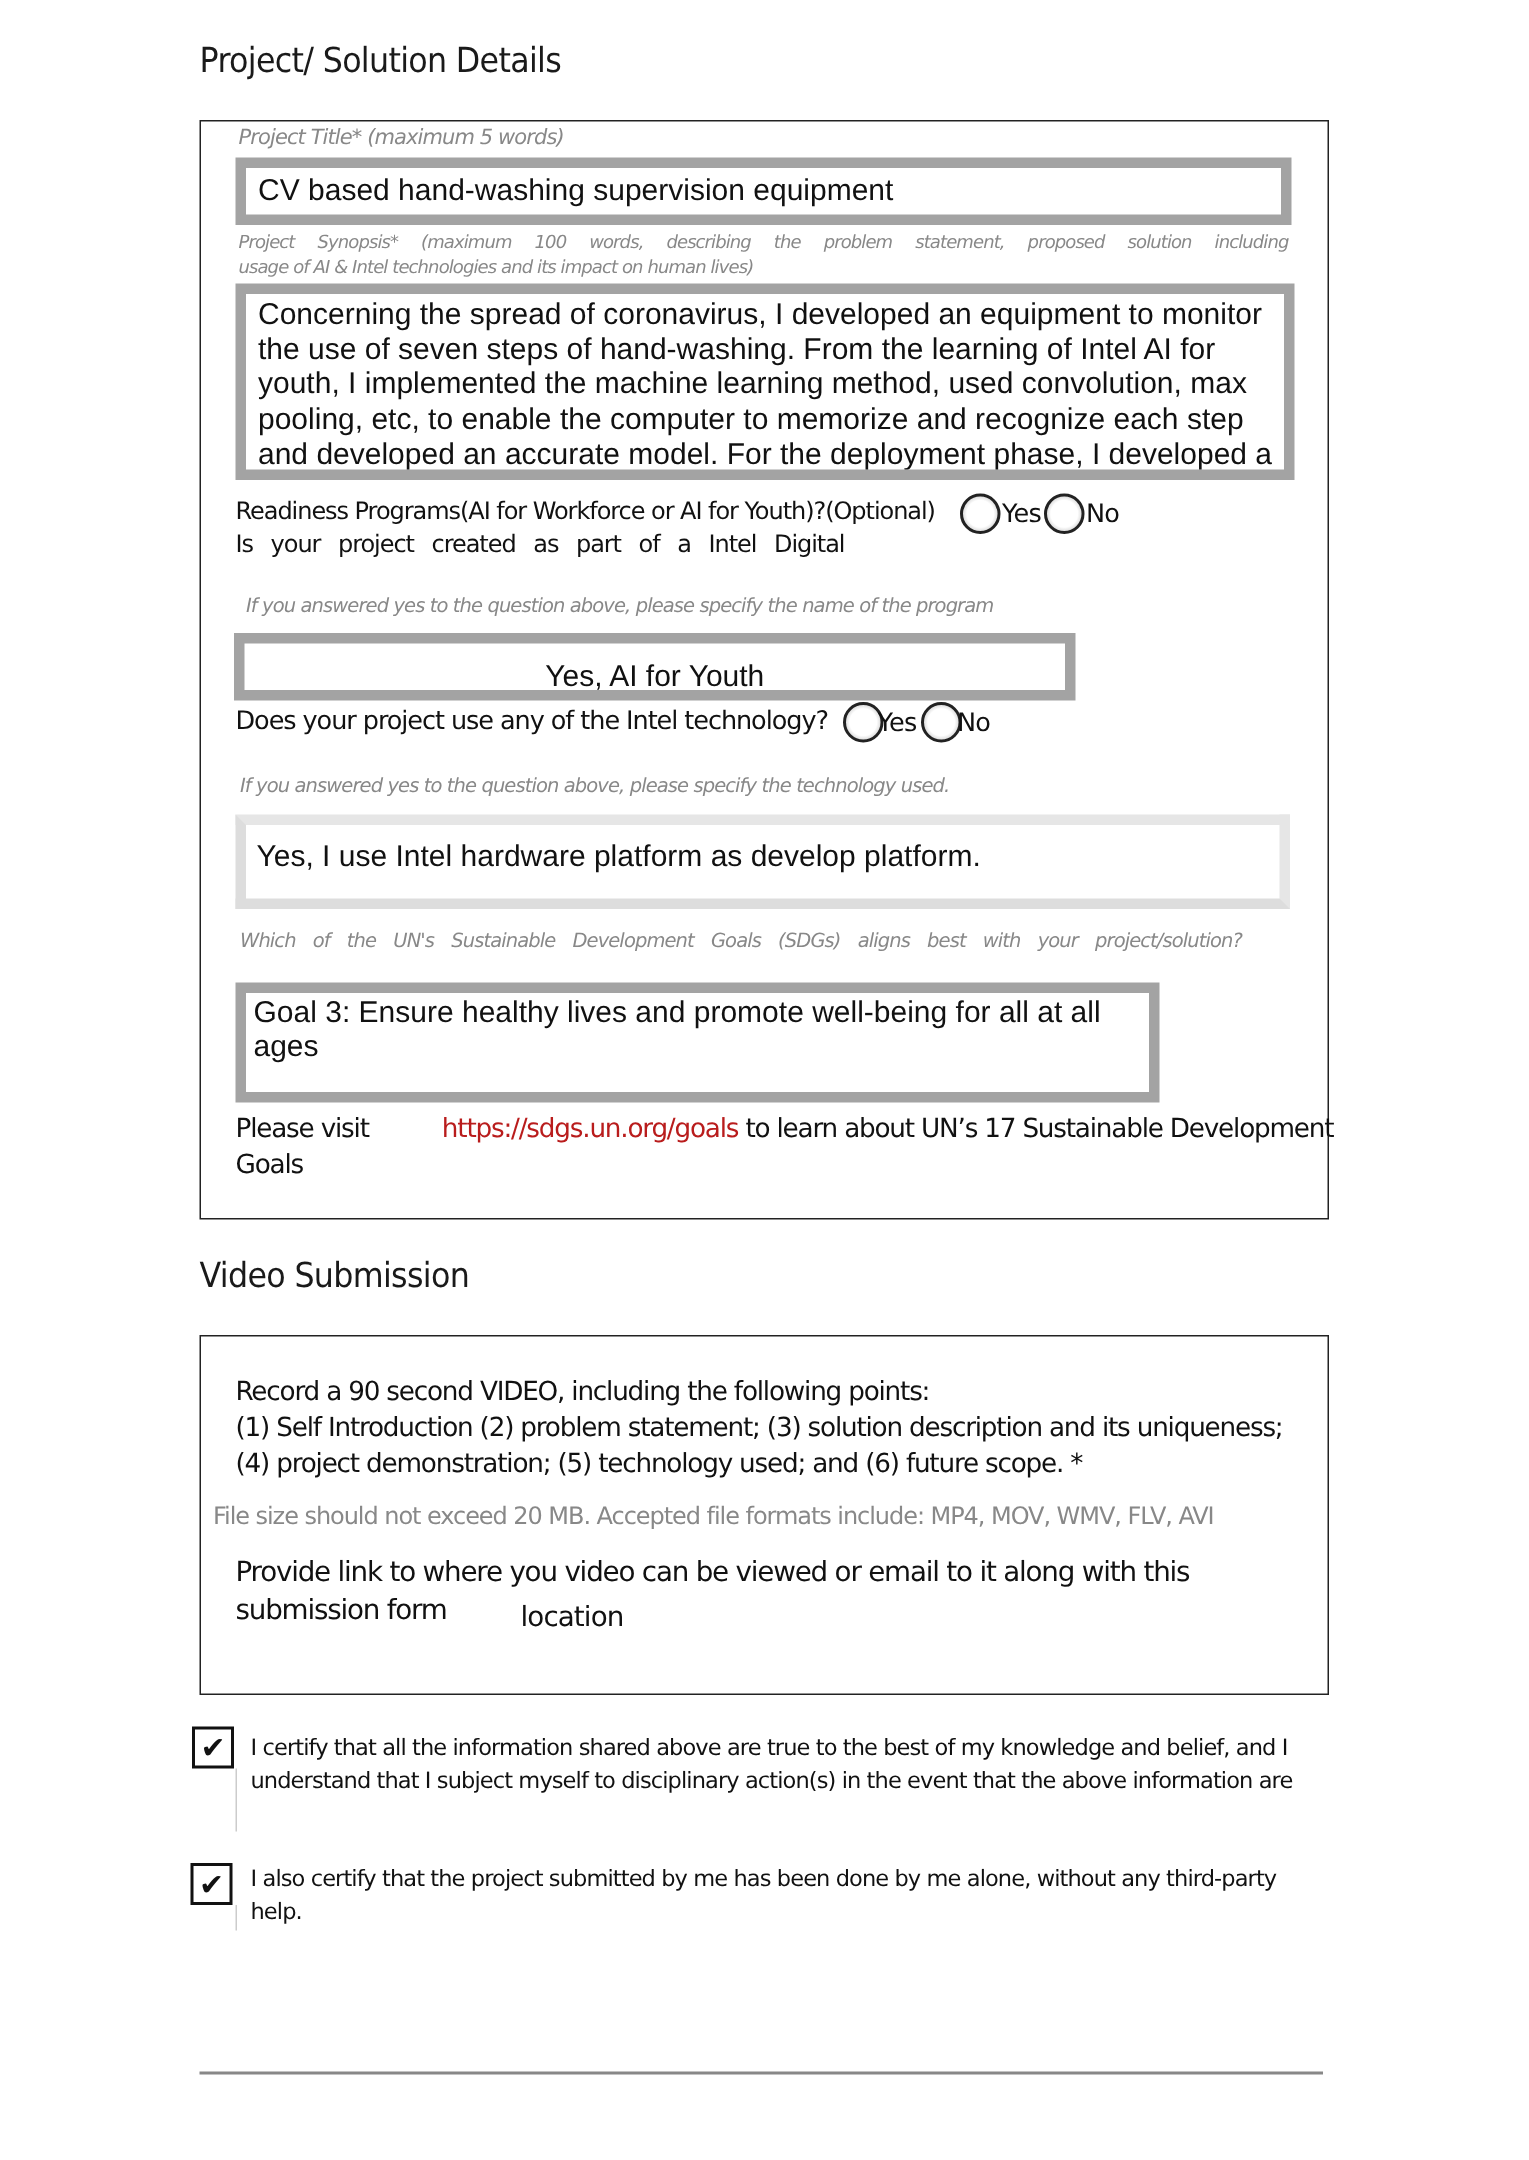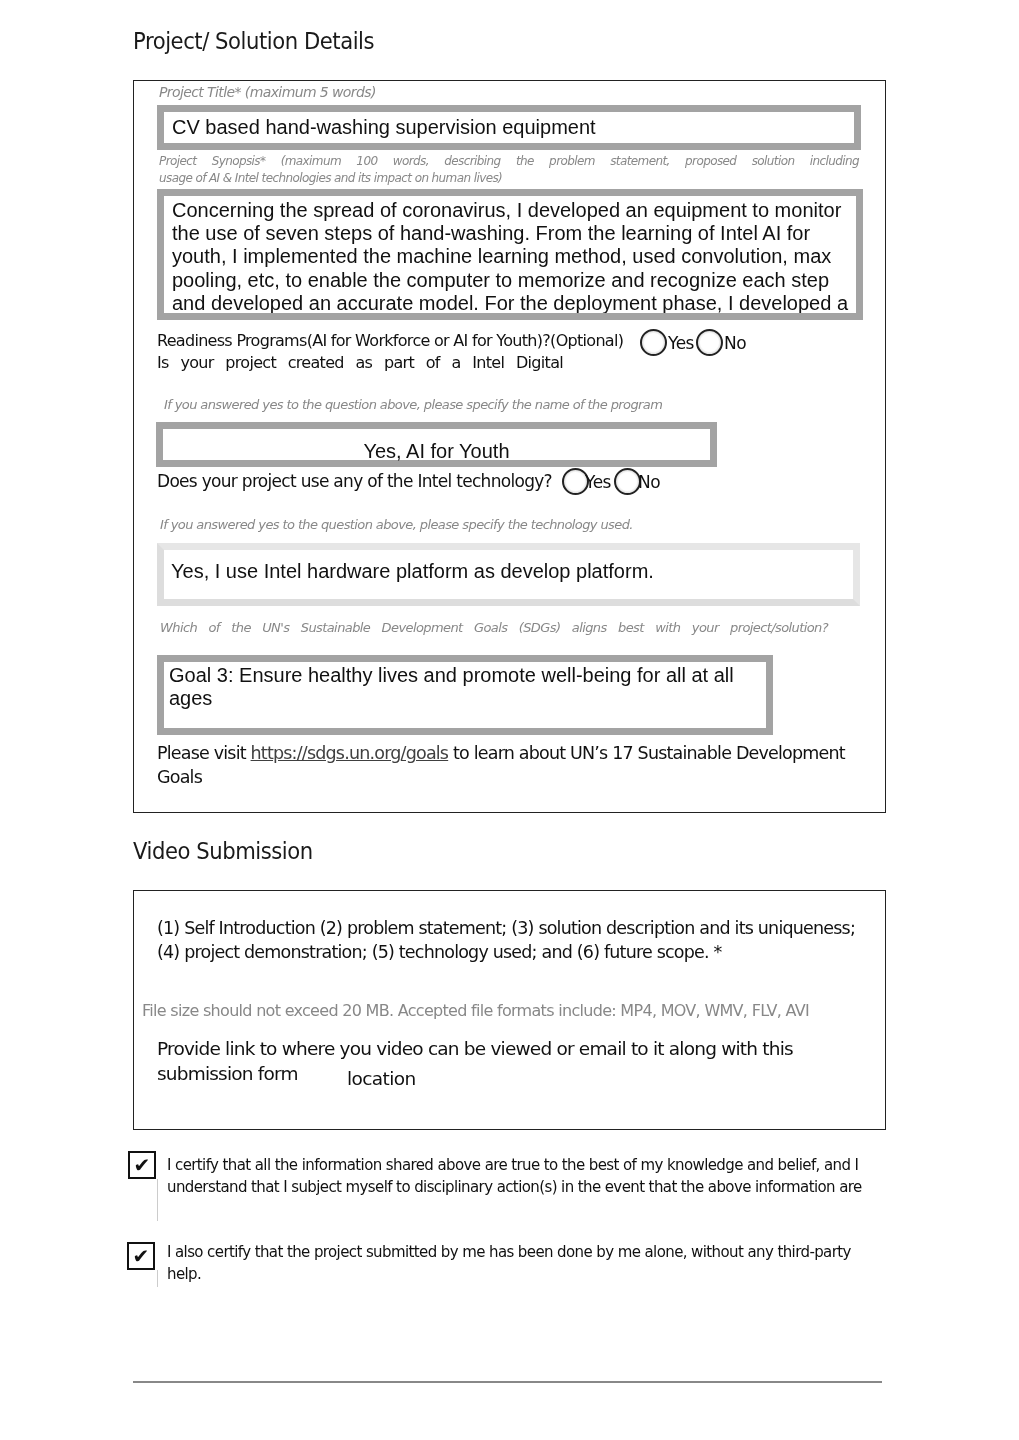--- a/index.html
+++ b/index.html
@@ -10,21 +10,21 @@
   .panel { position: absolute; border: 1px solid #222; background: #fff; }
   .lbl-it { font-style: italic; color: #888; font-size: 14px; font-family: "DejaVu Sans", sans-serif; letter-spacing: -0.6px; }
   .lbl-small { font-style: italic; color: #888; font-size: 12px; font-family: "DejaVu Sans", sans-serif; letter-spacing: -0.6px; line-height: 17px; }
   .field { position: absolute; border: 7px solid #a3a3a3; background: #fff; font-family: "Liberation Sans", sans-serif; color: #111; font-size: 20px; box-sizing: border-box; }
   .field-text { padding: 3px 8px; line-height: 23px; }
   .q { font-family: "DejaVu Sans", sans-serif; font-size: 16px; color: #111; letter-spacing: -0.7px; line-height: 22px; }
   .radio { display: inline-block; width: 27px; height: 27px; border-radius: 50%; border: 2px solid #222;
            background: radial-gradient(circle at 50% 50%, #fff 55%, #ccc 80%, #888 100%); box-sizing: border-box; vertical-align: middle; cursor: pointer; }
   .radio-group { position: absolute; display: flex; align-items: center; font-family: "DejaVu Sans", sans-serif; font-size: 17px; letter-spacing: -0.5px; }
   .radio-group span.opt { margin-left: 1px; }
-  .link { color: #404040; text-decoration: underline; cursor: pointer; }
+  .link { color: #b91c1c; cursor: pointer; margin-left: 44px; }
   .chk { position: absolute; width: 28px; height: 28px; border: 2px solid #111; box-sizing: border-box; background: #fff;
          font-size: 20px; line-height: 24px; text-align: center; font-family: "DejaVu Sans", sans-serif; cursor: pointer; }
   .cert { position: absolute; font-family: "DejaVu Sans", sans-serif; font-size: 15px; letter-spacing: -0.6px; line-height: 21.5px; color: #111; }
   .vbar { position: absolute; width: 1px; background: #ccc; }
   .footer-line { position: absolute; left: 133px; width: 749px; top: 1381px; height: 2px; background: #888; }
 </style>
 </head>
 <body>
 
 <div class="abs h1" style="left:133px; top:28px;">Project/ Solution Details</div>
@@ -83,20 +83,21 @@
 <div class="abs q" style="left:157px; top:741px; font-size:17.5px; line-height:24px; letter-spacing:-0.8px;">
   <span>Please visit </span><span class="link">https://sdgs.un.org/goals</span><span> to learn about UN’s 17 Sustainable Development</span>
   <div>Goals</div>
 </div>
 
 <div class="abs h1" style="left:133px; top:838px;">Video Submission</div>
 
 <div class="panel" style="left:133px; top:890px; width:751px; height:238px;"></div>
 
 <div class="abs q" style="left:157px; top:916px; font-size:17.5px; line-height:24px; letter-spacing:-0.8px;">
+  <div>Record  a 90 second VIDEO, including the following points:</div>
   <div>(1) Self Introduction (2) problem statement; (3) solution description and its uniqueness;</div>
   <div>(4) project demonstration; (5) technology used; and (6) future scope. *</div>
 </div>
 
 <div class="abs q" style="left:142px; top:1000px; font-size:16px; color:#888; letter-spacing:-0.7px;">File size should not exceed 20 MB. Accepted file formats include: MP4, MOV, WMV, FLV, AVI</div>
 
 <div class="abs q" style="left:157px; top:1036px; font-size:18.5px; line-height:25px; letter-spacing:-0.8px;">
   <div>Provide link to where you video can be viewed or email to it along with this</div>
   <div>submission form</div>
 </div>

